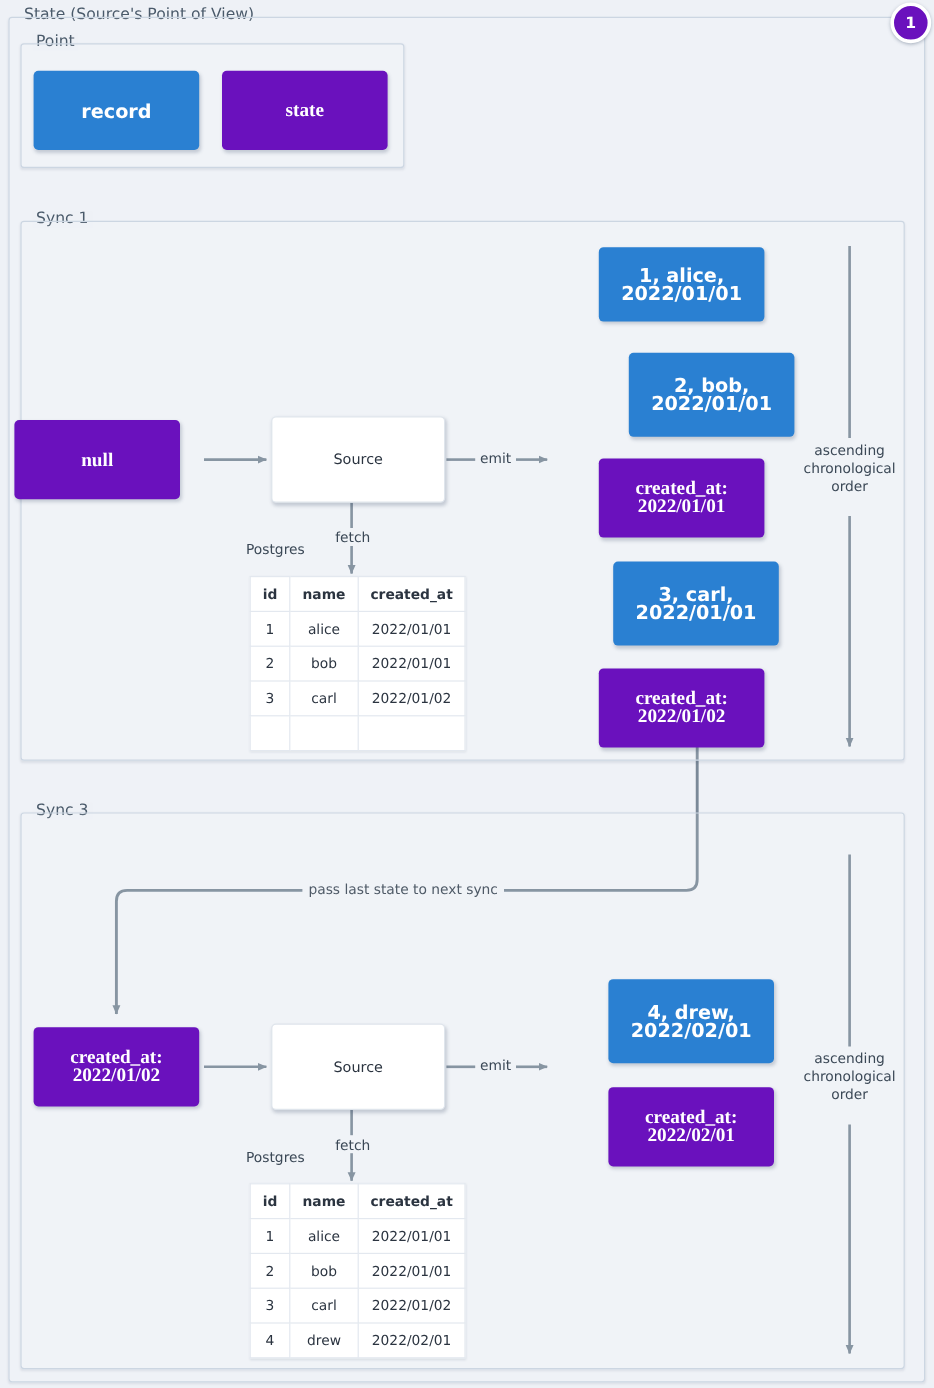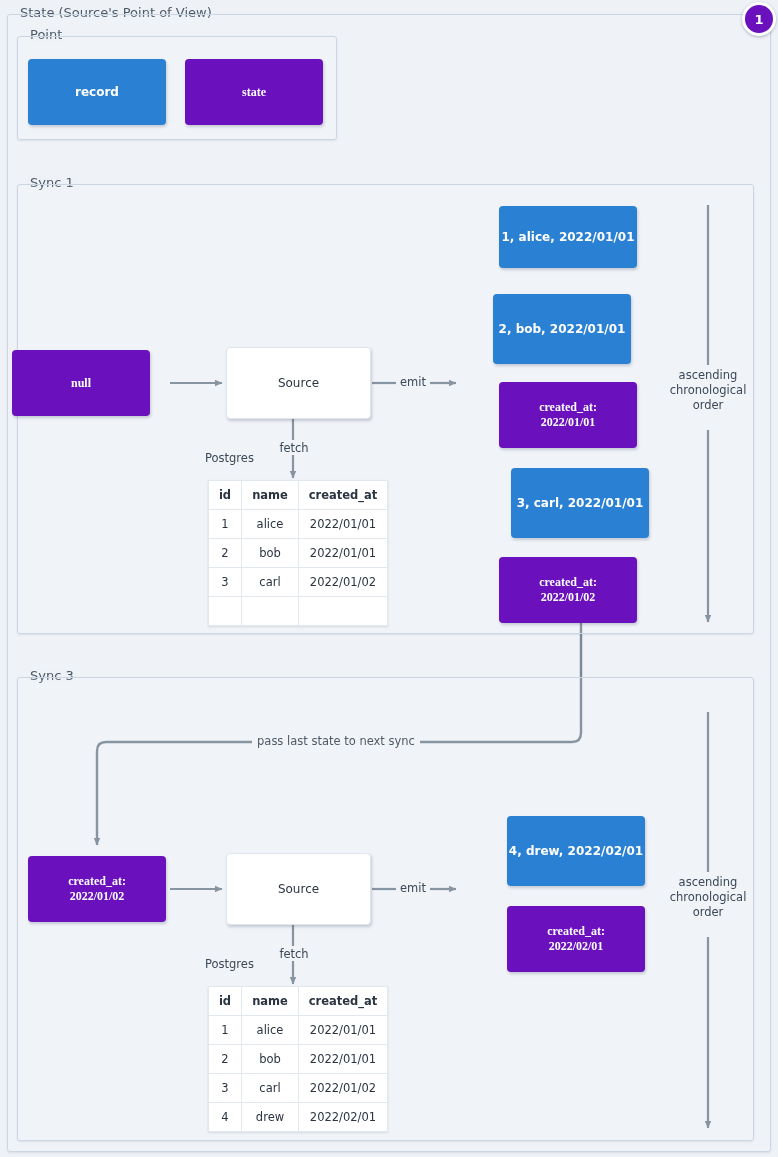--- a/index.html
+++ b/index.html
@@ -32,21 +32,21 @@
   #legend{left:17px;top:28px;width:320px;height:112px;}
   #sync1{left:17px;top:176px;width:737px;height:458px;}
   #sync2{left:17px;top:669px;width:737px;height:472px;}
 
   
   .node{
     position:absolute;
     display:flex;align-items:center;justify-content:center;
     text-align:center;
     border-radius:4px;
-    font-size:12px;line-height:15px;
+    font-size:16px;line-height:15px;
     box-shadow:1px 2px 3px rgba(40,60,90,0.22);
     box-sizing:border-box;
     white-space:pre-line;
   }
   .node.record{background:#2a80d2;color:#fff;font-weight:700;}
   .node.state{background:#6a11bd;color:#fff;font-weight:700;font-family:Liberation Serif, serif;}
   .node.plain{background:#fff;color:#2b3440;border:1px solid #dfe5ec;font-weight:400;font-size:12px;}
 
   
   .txt{
@@ -177,21 +177,21 @@
       </tr>
       <tr>
         <td></td>
         <td></td>
         <td></td>
       </tr>
     </tbody>
   </table>
 
   <div class="node record" style="left:499px;top:206px;width:138px;height:62px;">1, alice, 2022/01/01</div>
-  <div class="node record" style="left:493px;top:294px;width:138px;height:70px;">2, bob, 2022/01/01</div>
+  <div class="node record" style="left:524px;top:294px;width:138px;height:70px;">2, bob, 2022/01/01</div>
   <div class="node state" style="left:499px;top:382px;width:138px;height:66px;">created_at:
 2022/01/01</div>
   <div class="node record" style="left:511px;top:468px;width:138px;height:70px;">3, carl, 2022/01/01</div>
   <div class="node state" style="left:499px;top:557px;width:138px;height:66px;">created_at:
 2022/01/02</div>
 
   <span class="txt" style="left:658px;top:368px;width:100px;">ascending
 chronological
 order</span>
 

